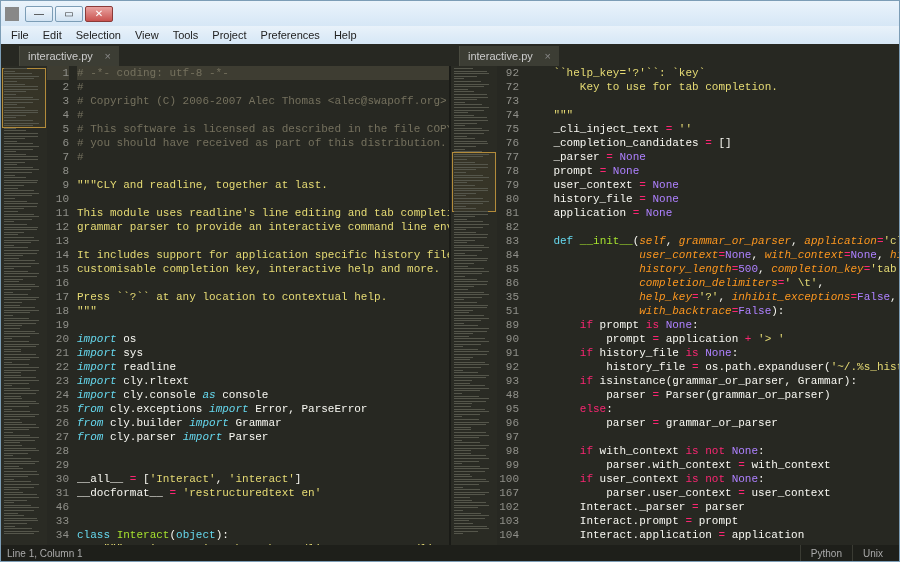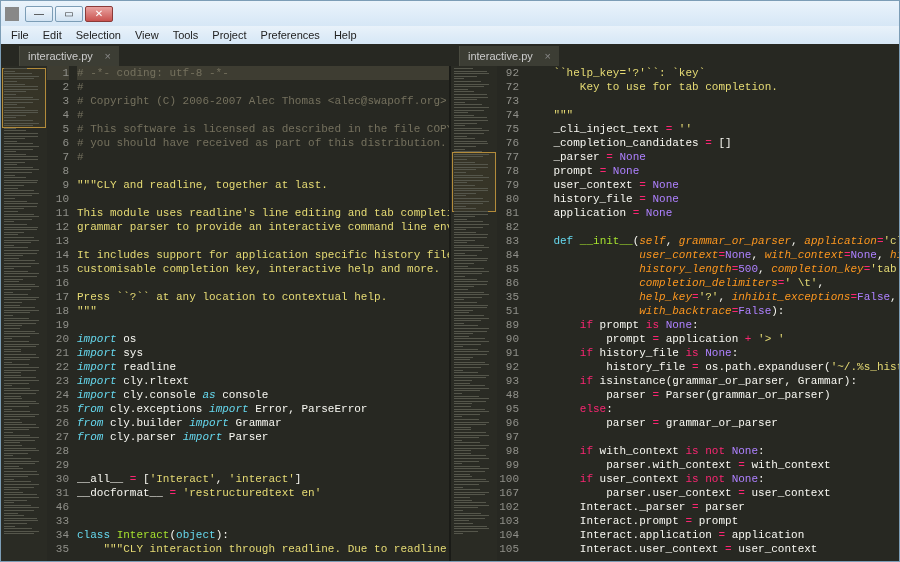--- a/index.html
+++ b/index.html
@@ -592,13 +592,19 @@
             <div class="">102</div>
             <div class="">103</div>
             <div class="">104</div>
             <div class="">105</div>
           </div>
         <div class="code" id="code-right"><div class="">    <span class="c-string">``help_key='?'``: `key`</span></div><div class="">    <span class="c-string">    Key to use for tab completion.</span></div><div class=" ">&nbsp;</div><div class="">    <span class="c-string">"""</span></div><div class="">    _cli_inject_text <span class="c-keyword">=</span> <span class="c-string">''</span></div><div class="">    _completion_candidates <span class="c-keyword">=</span> []</div><div class="">    _parser <span class="c-keyword">=</span> <span class="c-const">None</span></div><div class="">    prompt <span class="c-keyword">=</span> <span class="c-const">None</span></div><div class="">    user_context <span class="c-keyword">=</span> <span class="c-const">None</span></div><div class="">    history_file <span class="c-keyword">=</span> <span class="c-const">None</span></div><div class="">    application <span class="c-keyword">=</span> <span class="c-const">None</span></div><div class=" ">&nbsp;</div><div class="">    <span class="c-builtin">def</span> <span class="c-class">__init__</span>(<span class="c-param">self</span>, <span class="c-param">grammar_or_parser</span>, <span class="c-param">application</span><span class="c-keyword">=</span><span class="c-string">'cly'</span>, </div><div class="">                 <span class="c-param">user_context</span><span class="c-keyword">=</span><span class="c-const">None</span>, <span class="c-param">with_context</span><span class="c-keyword">=</span><span class="c-const">None</span>, <span class="c-param">history_file</span></div><div class="">                 <span class="c-param">history_length</span><span class="c-keyword">=</span><span class="c-number">500</span>, <span class="c-param">completion_key</span><span class="c-keyword">=</span><span class="c-string">'tab'</span>,</div><div class="">                 <span class="c-param">completion_delimiters</span><span class="c-keyword">=</span><span class="c-string">' \t'</span>,</div><div class="">                 <span class="c-param">help_key</span><span class="c-keyword">=</span><span class="c-string">'?'</span>, <span class="c-param">inhibit_exceptions</span><span class="c-keyword">=</span><span class="c-const">False</span>,</div><div class="">                 <span class="c-param">with_backtrace</span><span class="c-keyword">=</span><span class="c-const">False</span>):</div><div class="">        <span class="c-keyword">if</span> prompt <span class="c-keyword">is</span> <span class="c-const">None</span>:</div><div class="">            prompt <span class="c-keyword">=</span> application <span class="c-keyword">+</span> <span class="c-string">'&gt; '</span></div><div class="">        <span class="c-keyword">if</span> history_file <span class="c-keyword">is</span> <span class="c-const">None</span>:</div><div class="">            history_file <span class="c-keyword">=</span> os.path.expanduser(<span class="c-string">'~/.%s_history'</span>  app</div><div class="">        <span class="c-keyword">if</span> isinstance(grammar_or_parser, Grammar):</div><div class="">            parser <span class="c-keyword">=</span> Parser(grammar_or_parser)</div><div class="">        <span class="c-keyword">else</span>:</div><div class="">            parser <span class="c-keyword">=</span> grammar_or_parser</div><div class=" ">&nbsp;</div><div class="">        <span class="c-keyword">if</span> with_context <span class="c-keyword">is not</span> <span class="c-const">None</span>:</div><div class="">            parser.with_context <span class="c-keyword">=</span> with_context</div><div class="">        <span class="c-keyword">if</span> user_context <span class="c-keyword">is not</span> <span class="c-const">None</span>:</div><div class="">            parser.user_context <span class="c-keyword">=</span> user_context</div><div class="">        Interact._parser <span class="c-keyword">=</span> parser</div><div class="">        Interact.prompt <span class="c-keyword">=</span> prompt</div><div class="">        Interact.application <span class="c-keyword">=</span> application</div><div class="">        Interact.user_context <span class="c-keyword">=</span> user_context</div></div>
       </div>
     </div>
   </div>
 
+  <div class="statusbar">
+    <span>Line 1, Column 1</span>
+    <span class="sp"></span>
+    <span class="cell">Python</span>
+    <span class="cell">Unix</span>
+  </div>
 </div>
 
 </body></html>

